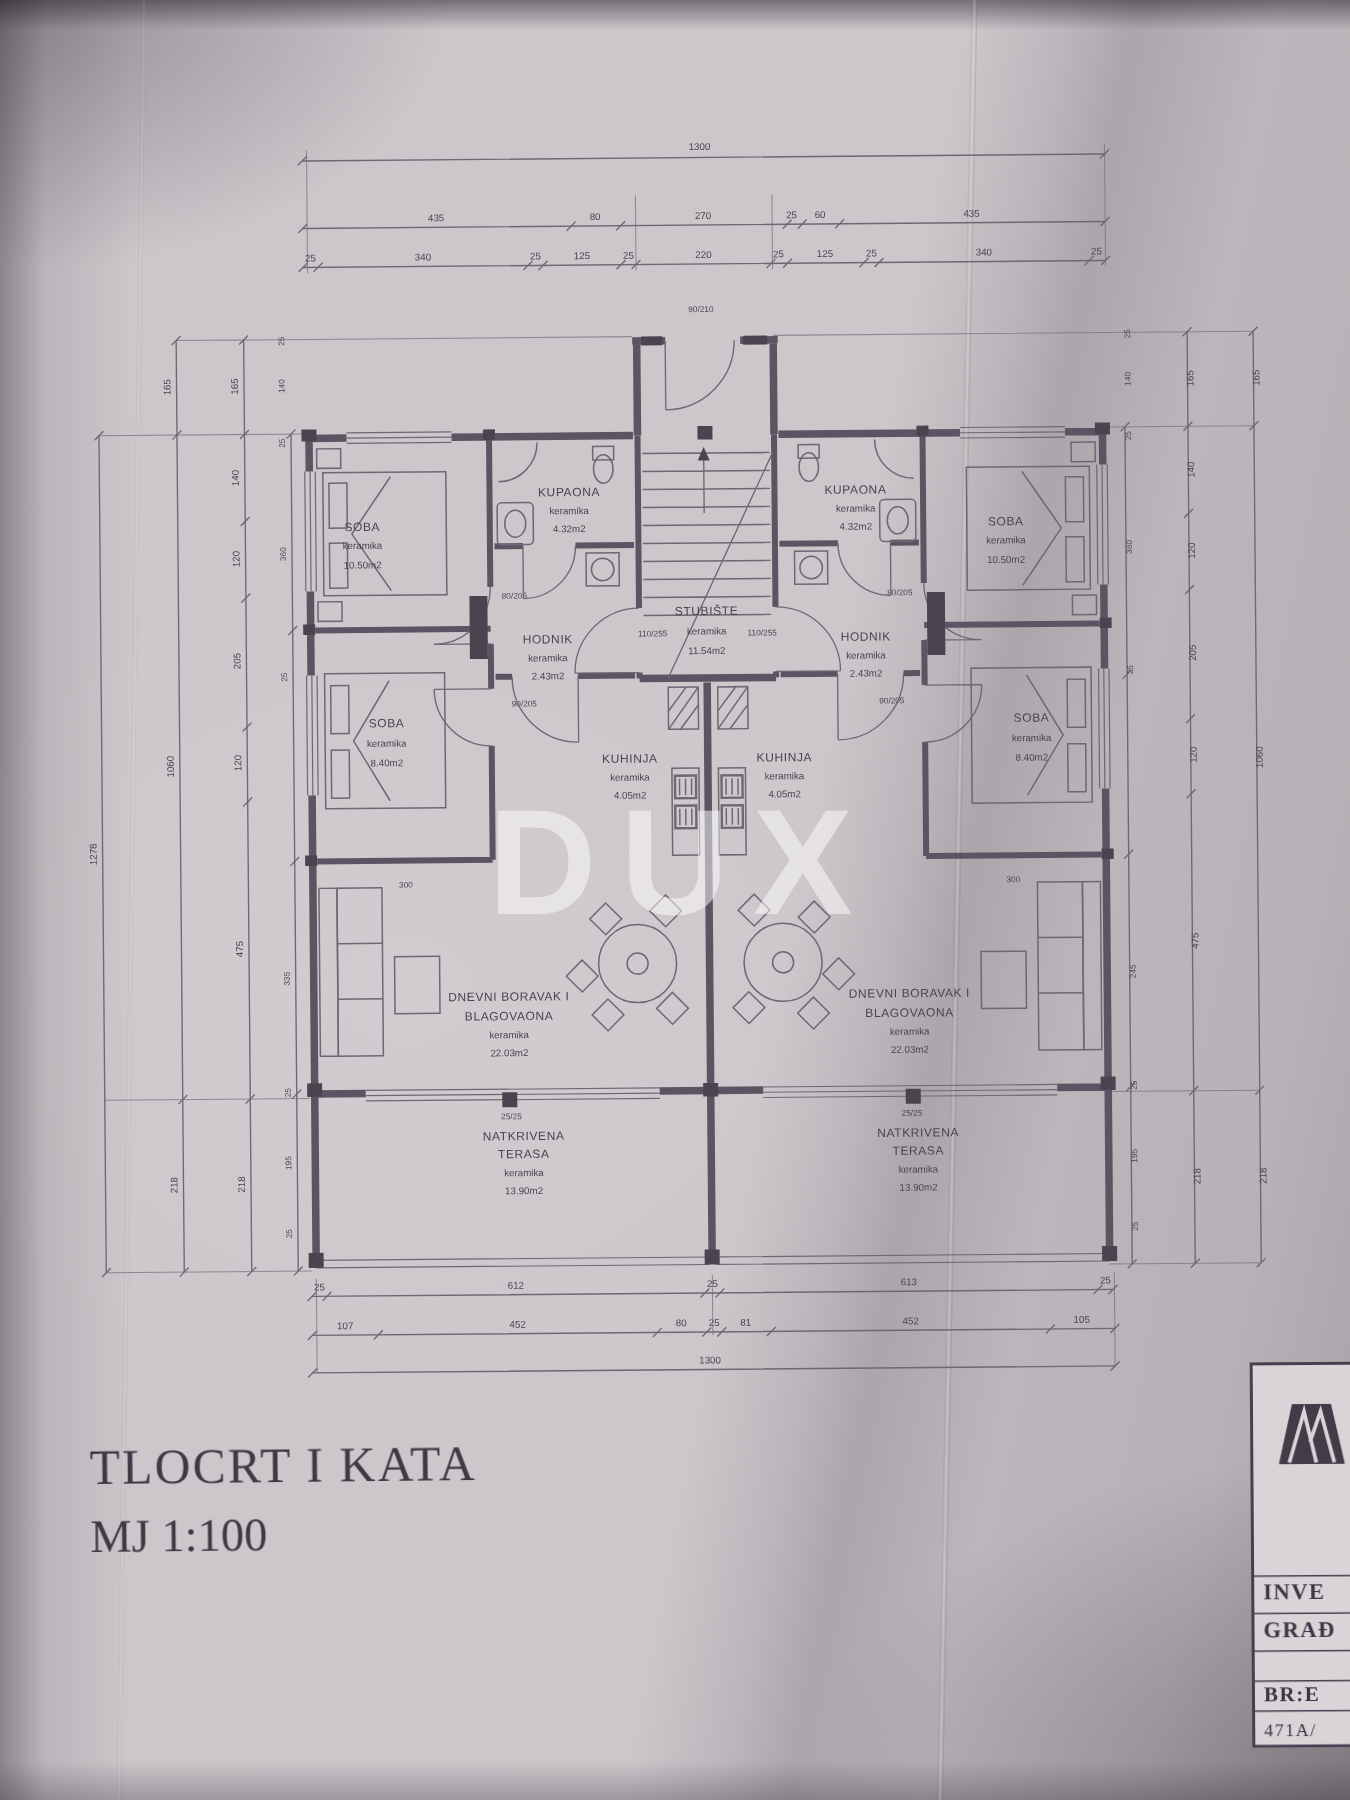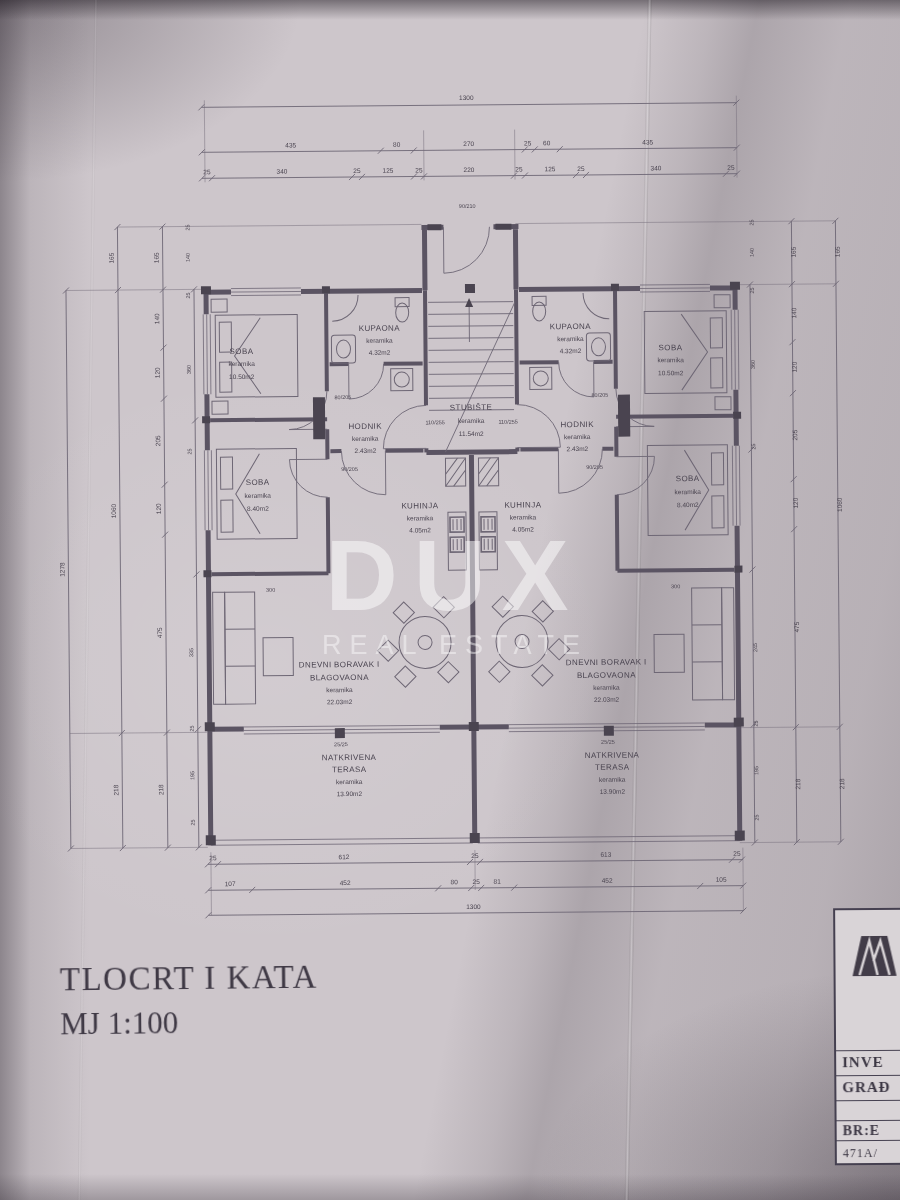--- a/index.html
+++ b/index.html
@@ -386,21 +386,20 @@
 
         <text class="rn" x="610" y="759">NATKRIVENA</text>
         <text class="rn" x="610" y="771">TERASA</text>
         <text class="rs" x="610" y="783">keramika</text>
         <text class="rs" x="610" y="795">13.90m2</text>
       </g>
     </g>
   </svg>
 
   <div class="wm wm1">DUX</div>
-  <div class="wm wm2">REAL ESTATE</div>
 
   <div class="caption">
     <div class="l1">TLOCRT I KATA</div>
     <div class="l2">MJ 1:100</div>
   </div>
 
   <div class="tblock">
     <div class="tb-logo">
       <svg width="80" height="140" viewBox="0 0 80 140">
         <polygon points="17,66 26,26 52,26 61,66" fill="#423c48"></polygon>

